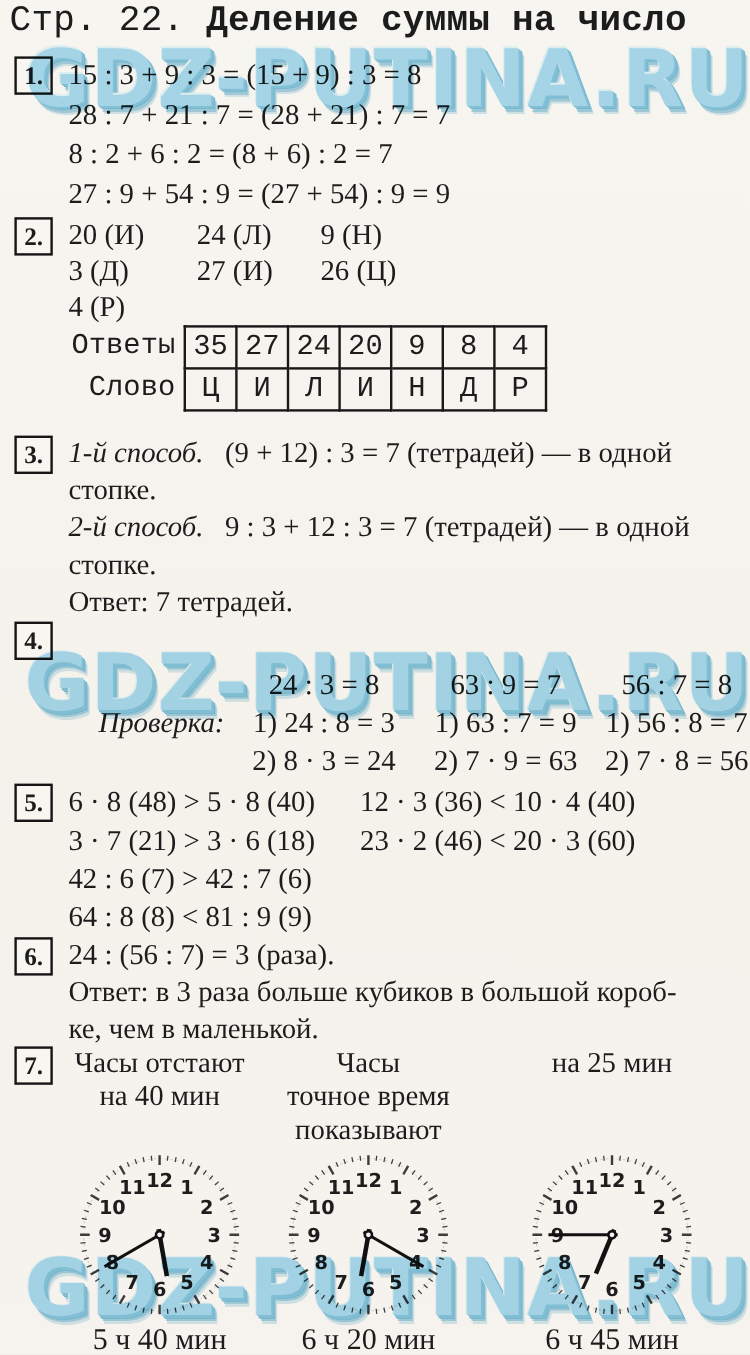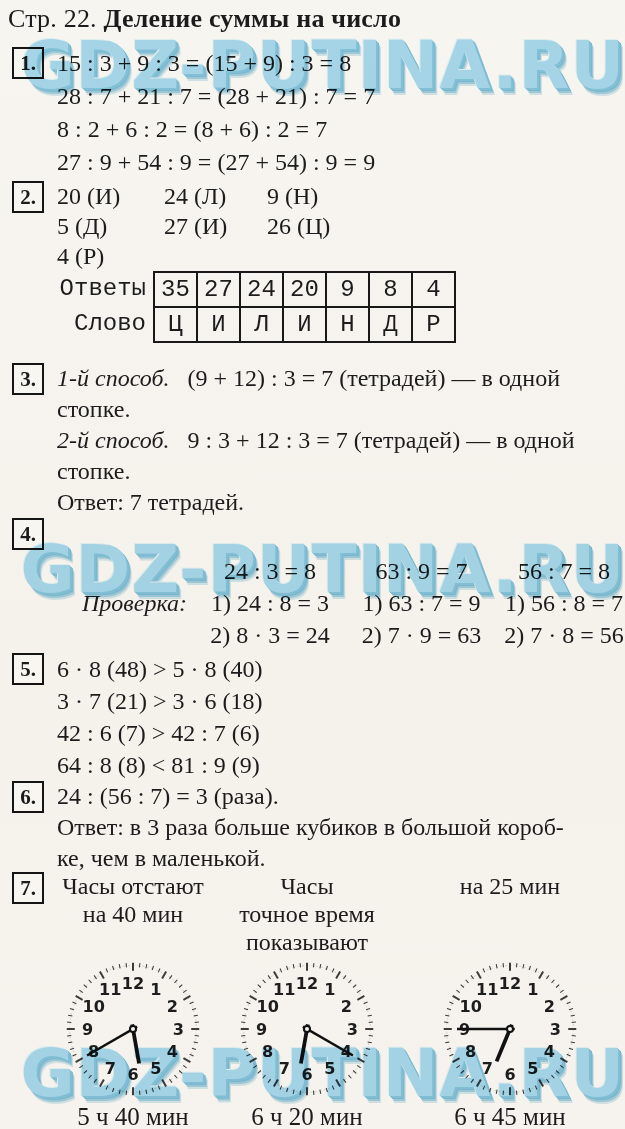--- a/index.html
+++ b/index.html
@@ -2,21 +2,21 @@
 <html><head>
 <meta charset="utf-8">
 <style>
   html,body{margin:0;padding:0;background:#e9e7e3;}
   .page{
     position:relative;width:625px;height:1129px;overflow:hidden;
     background:linear-gradient(180deg,#f7f5f0 0%,#f5f2ec 60%,#f6f3ee 100%);
     font-family:"Liberation Serif", serif;color:#1c1c1c;
   }
   
-  .title{padding:3px 0 0 8px;font-size:26px;line-height:31px;letter-spacing:.2px;}
+  .title{padding:3px 0 0 8px;font-size:30px;line-height:31px;letter-spacing:.2px;font-family:Liberation Mono, monospace;}
   .title .prefix{font-weight:normal;}
   .title .main{font-weight:bold;}
   
   .ex{display:flex;align-items:flex-start;}
   .numbox{
     flex:0 0 auto;width:28px;height:28px;border:2.5px solid #151515;
     margin-left:12px;margin-right:13px;
     display:flex;align-items:center;justify-content:center;
     font-weight:bold;font-size:21px;background:#f8f6f1;
   }
@@ -94,21 +94,21 @@
     </div>
   </div>
 
   <div class="ex s2">
     <div class="numbox">2.</div>
     <div class="content">
       <div class="opt-grid">
         <div>20 (И)</div>
         <div>24 (Л)</div>
         <div>9 (Н)</div>
-        <div>5 (Д)</div>
+        <div>3 (Д)</div>
         <div>27 (И)</div>
         <div>26 (Ц)</div>
         <div>4 (Р)</div>
         <div></div>
         <div></div>
       </div>
       <div class="ans-wrap">
         <div class="ans-labels">
           <div>Ответы</div>
           <div>Слово</div>
@@ -178,20 +178,24 @@
 
   <div class="ex s5">
     <div class="numbox">5.</div>
     <div class="content">
       <div class="ex5-cols">
         <div>
           <div class="eq">6 · 8 (48) &gt; 5 · 8 (40)</div>
           <div class="eq">3 · 7 (21) &gt; 3 · 6 (18)</div>
           <div class="eq">42 : 6 (7) &gt; 42 : 7 (6)</div>
           <div class="eq">64 : 8 (8) &lt; 81 : 9 (9)</div>
+        </div>
+        <div>
+          <div class="eq">12 · 3 (36) &lt; 10 · 4 (40)</div>
+          <div class="eq">23 · 2 (46) &lt; 20 · 3 (60)</div>
         </div>
       </div>
     </div>
   </div>
 
   <div class="ex s6">
     <div class="numbox">6.</div>
     <div class="content">
       <div class="eq">24 : (56 : 7) = 3 (раза).</div>
       <div>Ответ: в 3 раза больше кубиков в большой короб-</div>

